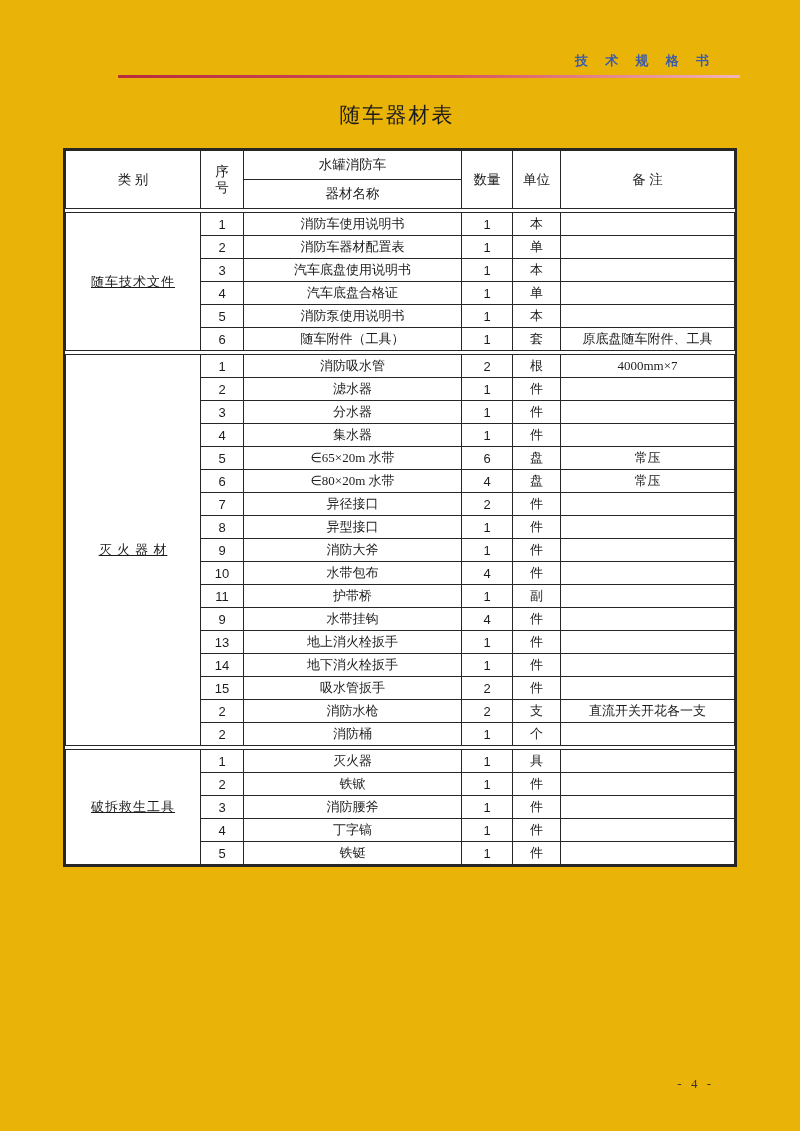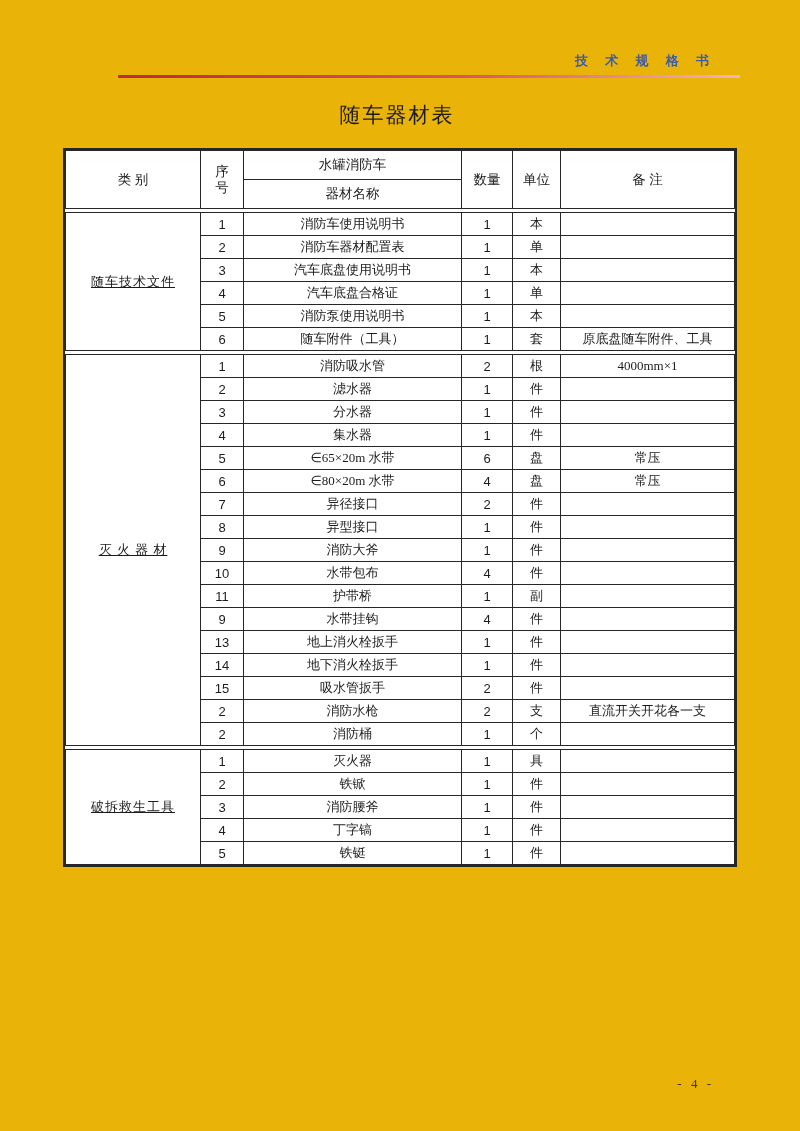--- a/index.html
+++ b/index.html
@@ -173,21 +173,21 @@
             <col style="width:48px">
             <col>
           </colgroup>
           <tbody>
             <tr>
               <td rowspan="17" class="cat-cell">灭 火 器 材</td>
               <td class="seq-cell num">1</td>
               <td class="name-cell">消防吸水管</td>
               <td class="qty-cell num">2</td>
               <td class="unit-cell">根</td>
-              <td class="remark-cell">4000mm×1</td>
+              <td class="remark-cell">4000mm×7</td>
             </tr>
             <tr>
               <td class="seq-cell num">2</td>
               <td class="name-cell">滤水器</td>
               <td class="qty-cell num">1</td>
               <td class="unit-cell">件</td>
               <td class="remark-cell"></td>
             </tr>
             <tr>
               <td class="seq-cell num">3</td>

